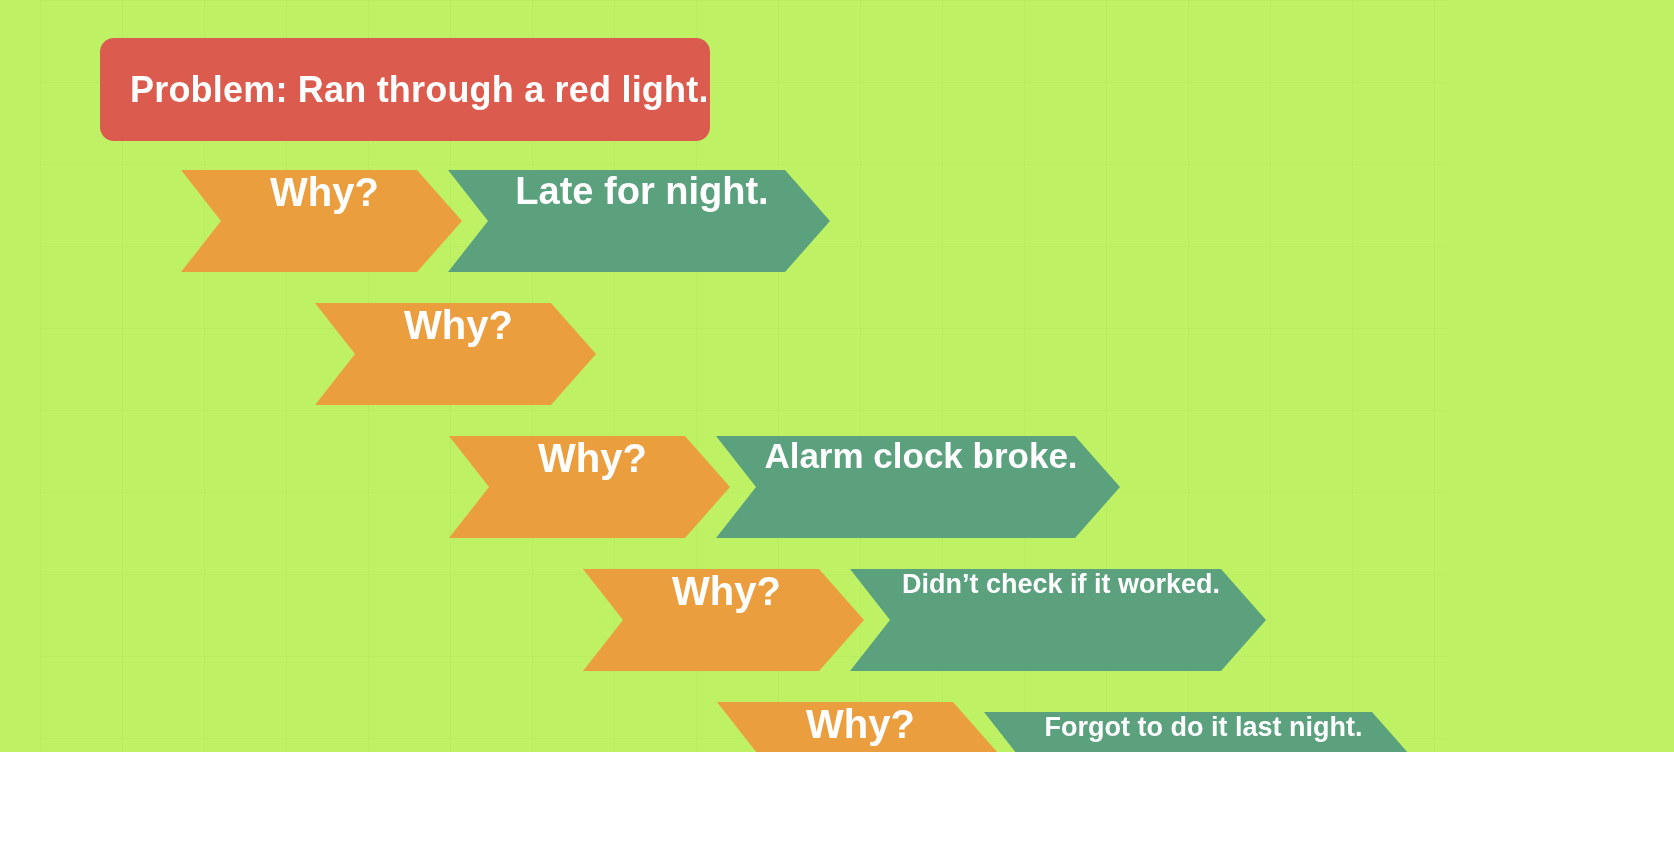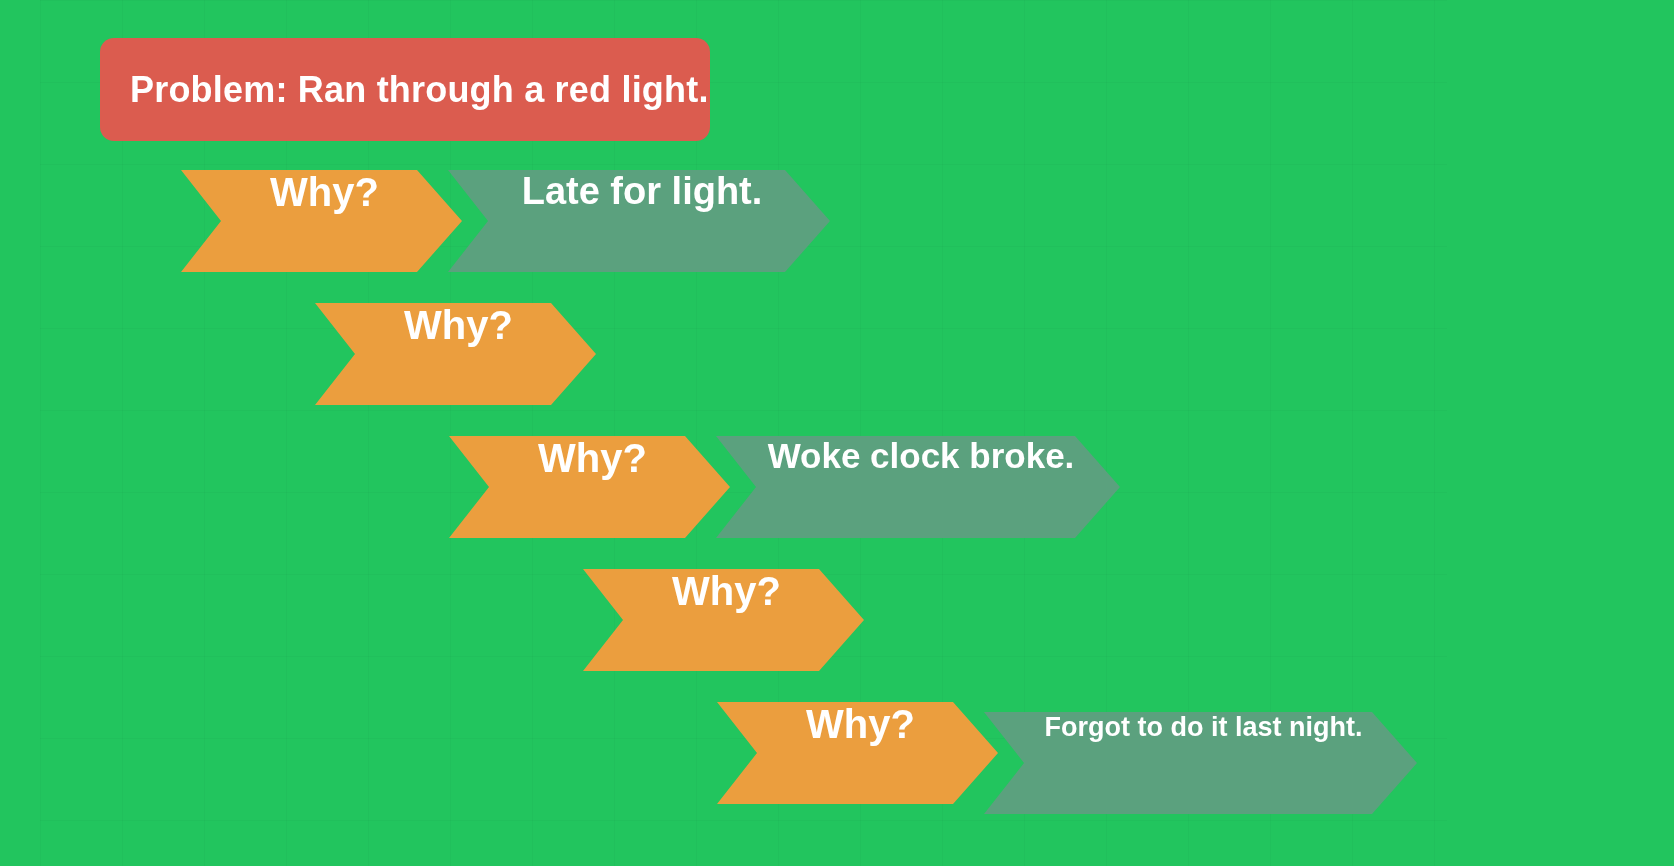--- a/index.html
+++ b/index.html
@@ -5,22 +5,22 @@
   html, body {
     margin: 0;
     padding: 0;
     background: #ffffff;
     font-family: "Liberation Sans", "DejaVu Sans", sans-serif;
   }
 
   .canvas {
     position: relative;
     width: 1674px;
-    height: 866px;
-    background: #22c55e;
+    height: 752px;
+    background: #bef264;
     overflow: hidden;
   }
 
   
   .grid-page {
     position: absolute;
     left: 40px;
     top: 0;
     width: 1407px;
     height: 866px;
@@ -108,42 +108,45 @@
 
   <div class="problem-box">
     <span>Problem: Ran through a red light.</span>
   </div>
 
   <div class="row r1">
     <div class="arrow why">
       <span>Why?</span>
     </div>
     <div class="arrow answer">
-      <span>Late for light.</span>
+      <span>Late for night.</span>
     </div>
   </div>
 
   <div class="row r2">
     <div class="arrow why">
       <span>Why?</span>
     </div>
   </div>
 
   <div class="row r3">
     <div class="arrow why">
       <span>Why?</span>
     </div>
     <div class="arrow answer">
-      <span>Woke clock broke.</span>
+      <span>Alarm clock broke.</span>
     </div>
   </div>
 
   <div class="row r4">
     <div class="arrow why">
       <span>Why?</span>
+    </div>
+    <div class="arrow answer">
+      <span>Didn’t check if it worked.</span>
     </div>
   </div>
 
   <div class="row r5">
     <div class="arrow why">
       <span>Why?</span>
     </div>
     <div class="arrow answer">
       <span>Forgot to do it last night.</span>
     </div>

